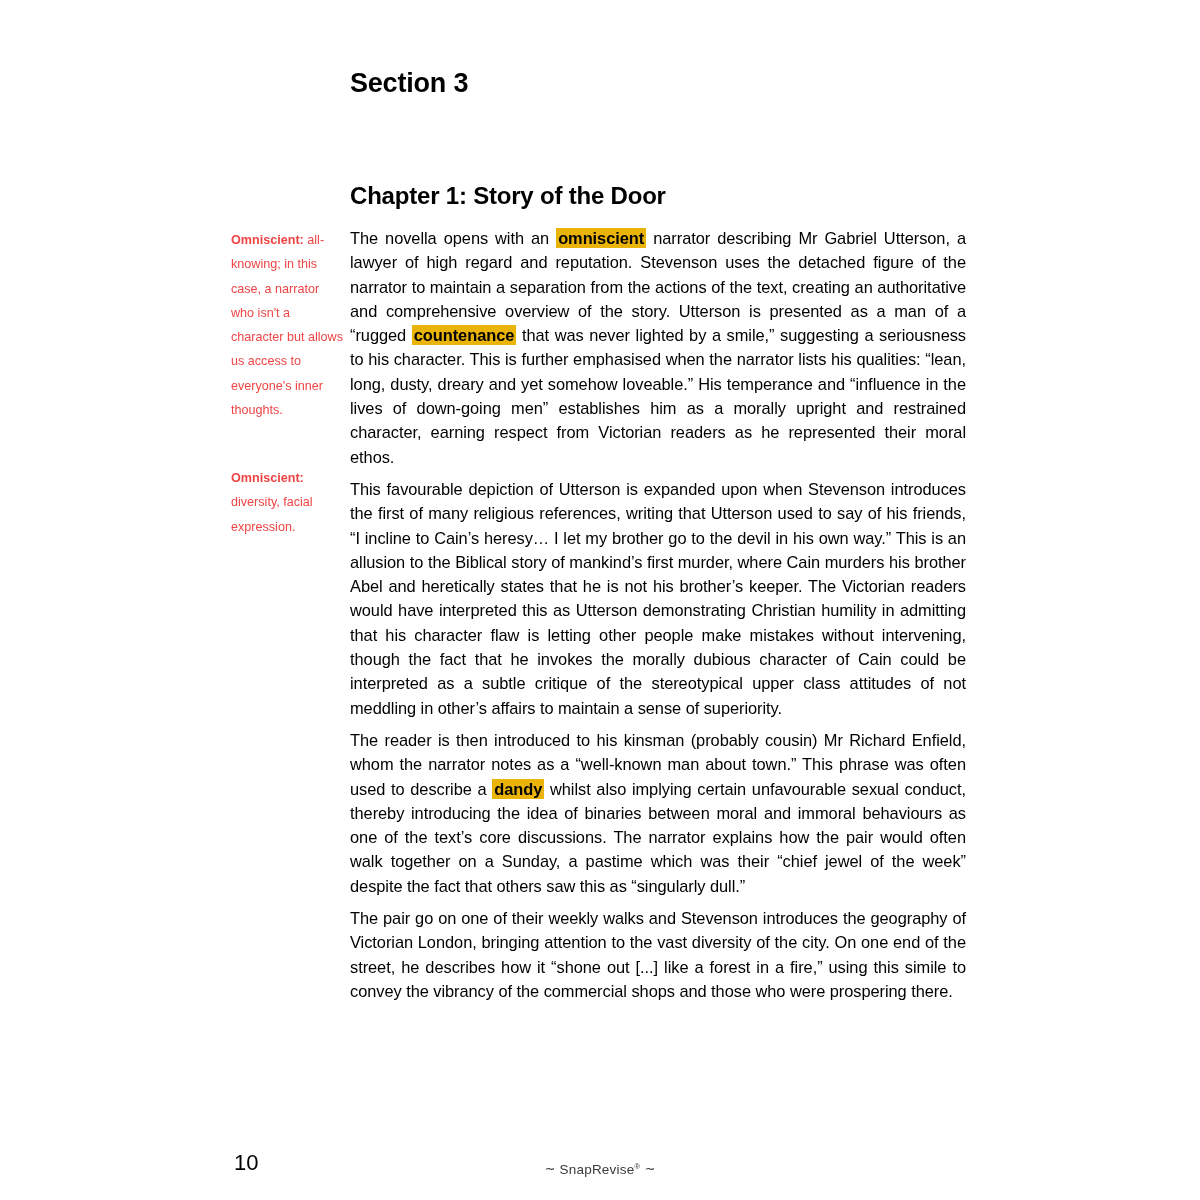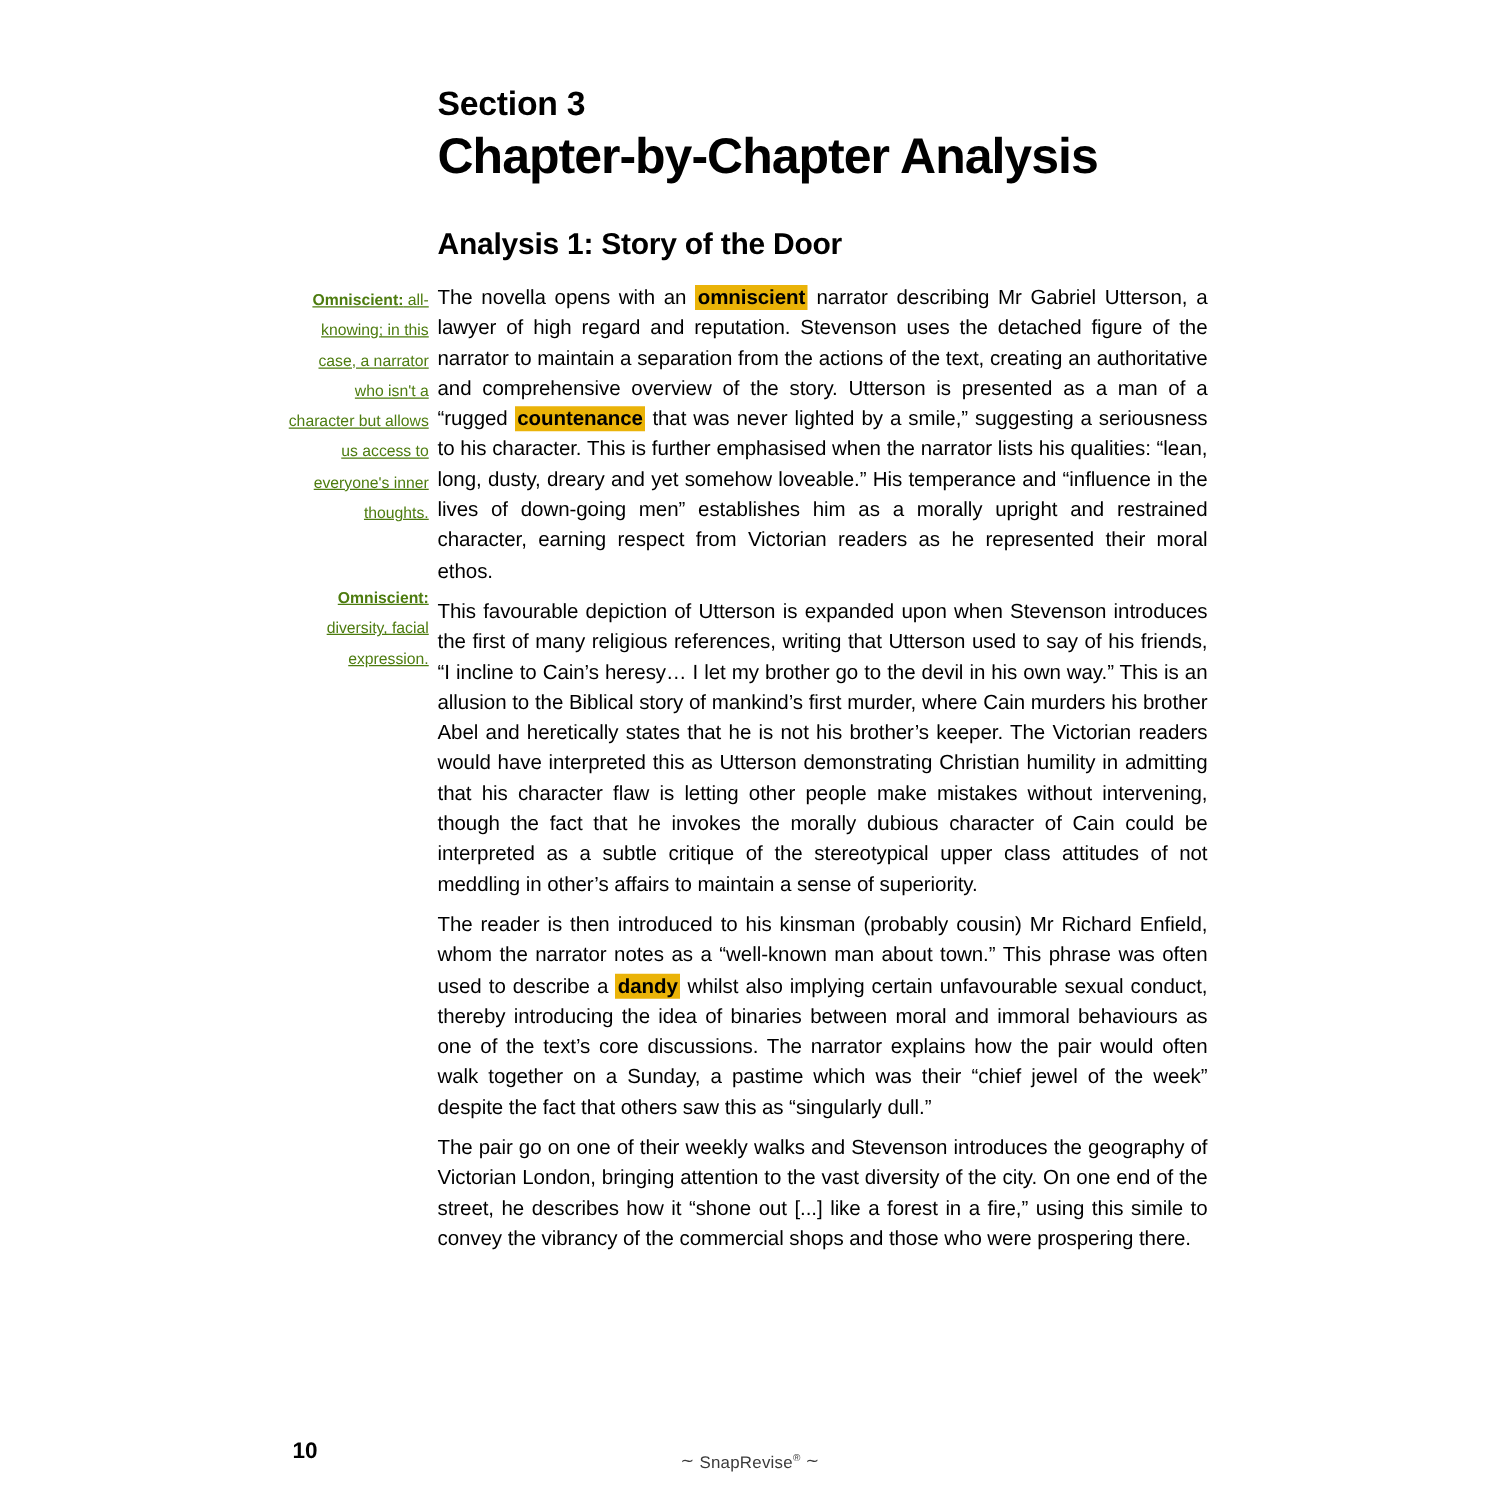--- a/index.html
+++ b/index.html
@@ -48,23 +48,22 @@
     letter-spacing: -0.2px;
   }
 
   
   .margin-note {
     position: absolute;
     left: 231px;
     width: 112px;
     font-size: 12.6px;
     line-height: 24.3px;
-    text-align: right;
-    color: #4d7c0f;
-    text-decoration: underline;
+    text-align: left;
+    color: #ef4444;
   }
   .margin-note .term {
     font-weight: bold;
   }
 
   
   .body-col {
     position: absolute;
     left: 350px;
     top: 226px;
@@ -85,22 +84,22 @@
     font-weight: bold;
     background: #eab308;
     padding: 1px 2px 1px 2px;
   }
 
   
   .footer-page {
     position: absolute;
     left: 234px;
     top: 1150px;
-    font-size: 18px;
-    font-weight: bold;
+    font-size: 22px;
+    font-weight: normal;
   }
   .footer-brand {
     position: absolute;
     left: 0;
     right: 0;
     top: 1161px;
     text-align: center;
     font-size: 13.5px;
     color: #3a3a3a;
     letter-spacing: 0.2px;
@@ -114,22 +113,21 @@
     font-size: 8px;
     vertical-align: super;
   }
 </style>
 </head>
 <body>
 
 <div class="page">
 
   <div class="section-label">Section 3</div>
-  <div class="main-title">Chapter-by-Chapter Analysis</div>
-  <div class="chapter-title">Analysis 1: Story of the Door</div>
+  <div class="chapter-title">Chapter 1: Story of the Door</div>
 
   <div class="margin-note" style="top:228px;">
     <span class="term">Omniscient:</span><span> all-knowing; in this case, a narrator who isn't a character but allows us access to everyone's inner thoughts.</span>
   </div>
 
   <div class="margin-note" style="top:466px;">
     <span class="term">Omniscient:</span><span> diversity, facial expression.</span>
   </div>
 
 

